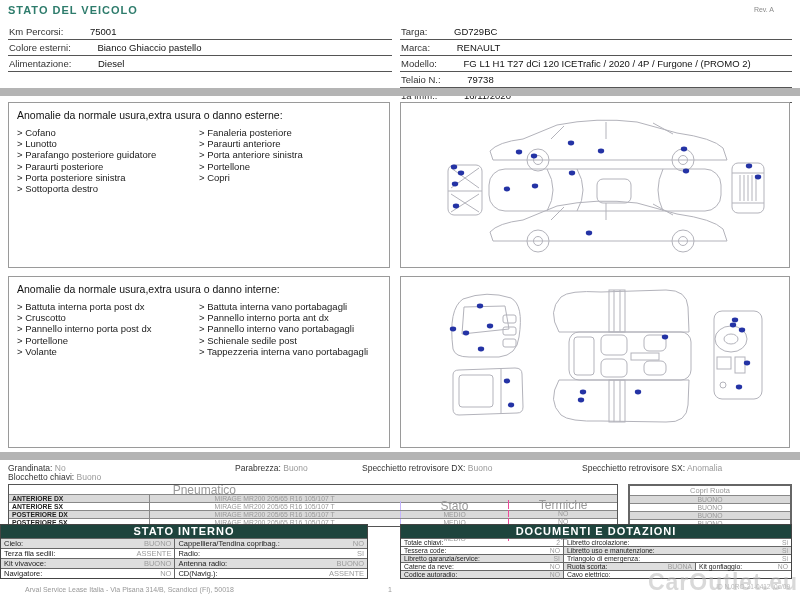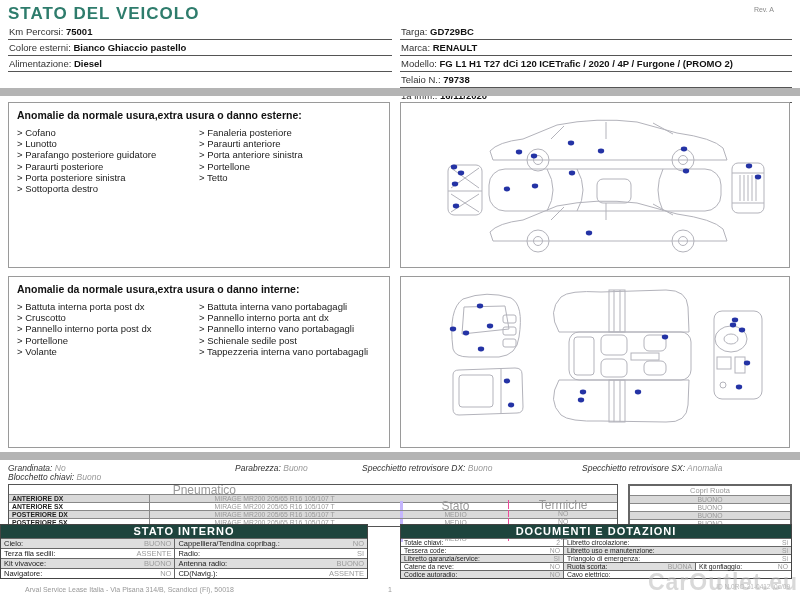--- a/index.html
+++ b/index.html
@@ -1,59 +1,59 @@
 <!DOCTYPE html>
 <html><head>
 <meta charset="utf-8">
 <style>
   * { margin:0; padding:0; box-sizing:border-box; }
   html,body { background:#fff; }
   body { font-family:"Liberation Sans", sans-serif; color:#222; }
   .page { position:relative; width:800px; height:600px; background:#fff; overflow:hidden; }
 
-  .title { position:absolute; left:8px; top:4px; font-size:17px; font-weight:bold;
+  .title { position:absolute; left:8px; top:4px; font-size:11px; font-weight:bold;
            color:#2e7c6c; letter-spacing:1px; }
   .rev { position:absolute; right:26px; top:6px; font-size:7px; color:#8a8a8a; }
 
   .info-col { position:absolute; top:24px; }
   .info-left { left:8px; width:384px; }
   .info-right { left:400px; width:392px; }
   .info-row { border-bottom:1px solid #555; padding:2px 0 1px 1px; font-size:9.5px;
               line-height:1.25; min-height:13px; }
   .info-row .lbl { color:#333; }
-  .info-row .val { font-weight:bold; color:#111; }
+  .info-row .val { font-weight:normal; color:#111;margin-left:24px; }
 
   .graybar { position:absolute; left:0; width:800px; height:8px; background:#b4b4b4; }
   .bar1 { top:88px; } .bar2 { top:452px; }
 
   .anom-box { position:absolute; border:1px solid #9a9a9a; background:#fff; padding:6px 8px; }
   .anom-ext-text { left:8px; top:102px; width:382px; height:166px; }
   .anom-ext-diag { left:400px; top:102px; width:390px; height:166px; padding:0; }
   .anom-int-text { left:8px; top:276px; width:382px; height:172px; }
   .anom-int-diag { left:400px; top:276px; width:390px; height:172px; padding:0; }
-  .anom-heading { font-size:10.5px; font-weight:bold; color:#111; margin-bottom:6px; }
+  .anom-heading { font-size:10.5px; font-weight:normal; color:#111; margin-bottom:6px; }
   .anom-cols { display:flex; }
   .anom-col { width:50%; }
   .anitem { font-size:9.5px; line-height:1.18; color:#222; padding-right:4px; }
   .anitem::before { content:"> "; }
 
-  .cond-line { position:absolute; font-size:8.5px;font-style:italic; }
+  .cond-line { position:absolute; font-size:8.5px; }
   .cond-line .lbl { color:#333; }
   .cond-line .val { color:#999; }
 
   
   .tire-table { position:absolute; left:8px; top:484px; width:610px; border:1px solid #555;
                 font-size:6.8px; }
   .copri-table { position:absolute; left:628px; top:484px; width:164px; border:2px solid #666;
                  font-size:6.8px; }
   .trow { display:flex; height:8px; border-top:1px solid #888; align-items:center; }
   .thead-row { height:9px; border-top:none; }
   .th { color:#999; text-align:center; font-size:12px; }
   .tc { overflow:hidden; white-space:nowrap; }
-  .tc-pneu { width:392px; } .tc-stato { width:109px; border-left:3px solid #c4b5fd; height:100%;
+  .tc-pneu { width:392px; } .tc-stato { width:109px; border-left:1px solid #c4b5fd; height:100%;
              display:flex; align-items:center; justify-content:center;margin-top:32px; }
   .tc-term { width:109px; border-left:1px solid #ec4899; height:100%; display:flex;
              align-items:center; justify-content:center;margin-top:30px; }
   .tc-pos { width:140px; font-weight:bold; color:#222; padding-left:3px; height:100%;
             display:flex; align-items:center; }
   .tc-spec { width:252px; color:#999; text-align:center; border-left:1px solid #888;
              height:100%; display:flex; align-items:center; justify-content:center; }
   .tval { color:#999; }
   .shade { background:#d9d9d9; }
   .copri-cell { display:flex; align-items:center; justify-content:center; height:8px;
@@ -149,21 +149,21 @@
         <div class="anitem">Parafango posteriore guidatore</div>
         <div class="anitem">Paraurti posteriore</div>
         <div class="anitem">Porta posteriore sinistra</div>
         <div class="anitem">Sottoporta destro</div>
       </div>
       <div class="anom-col">
         <div class="anitem">Fanaleria posteriore</div>
         <div class="anitem">Paraurti anteriore</div>
         <div class="anitem">Porta anteriore sinistra</div>
         <div class="anitem">Portellone</div>
-        <div class="anitem">Tetto</div>
+        <div class="anitem">Copri</div>
       </div>
     </div>
   </div>
 
   <div class="anom-box anom-ext-diag">
     <svg width="388" height="164" viewBox="0 0 388 164">
 
       <path class="ln" d="M92,57 L89,48 Q97,39 122,36 L156,22 Q196,14 236,19 L276,30 Q312,35 322,45 L326,57 Z"></path>
       <path class="ln" d="M150,36 L163,23"></path>
       <path class="ln" d="M252,20 L272,31"></path>

